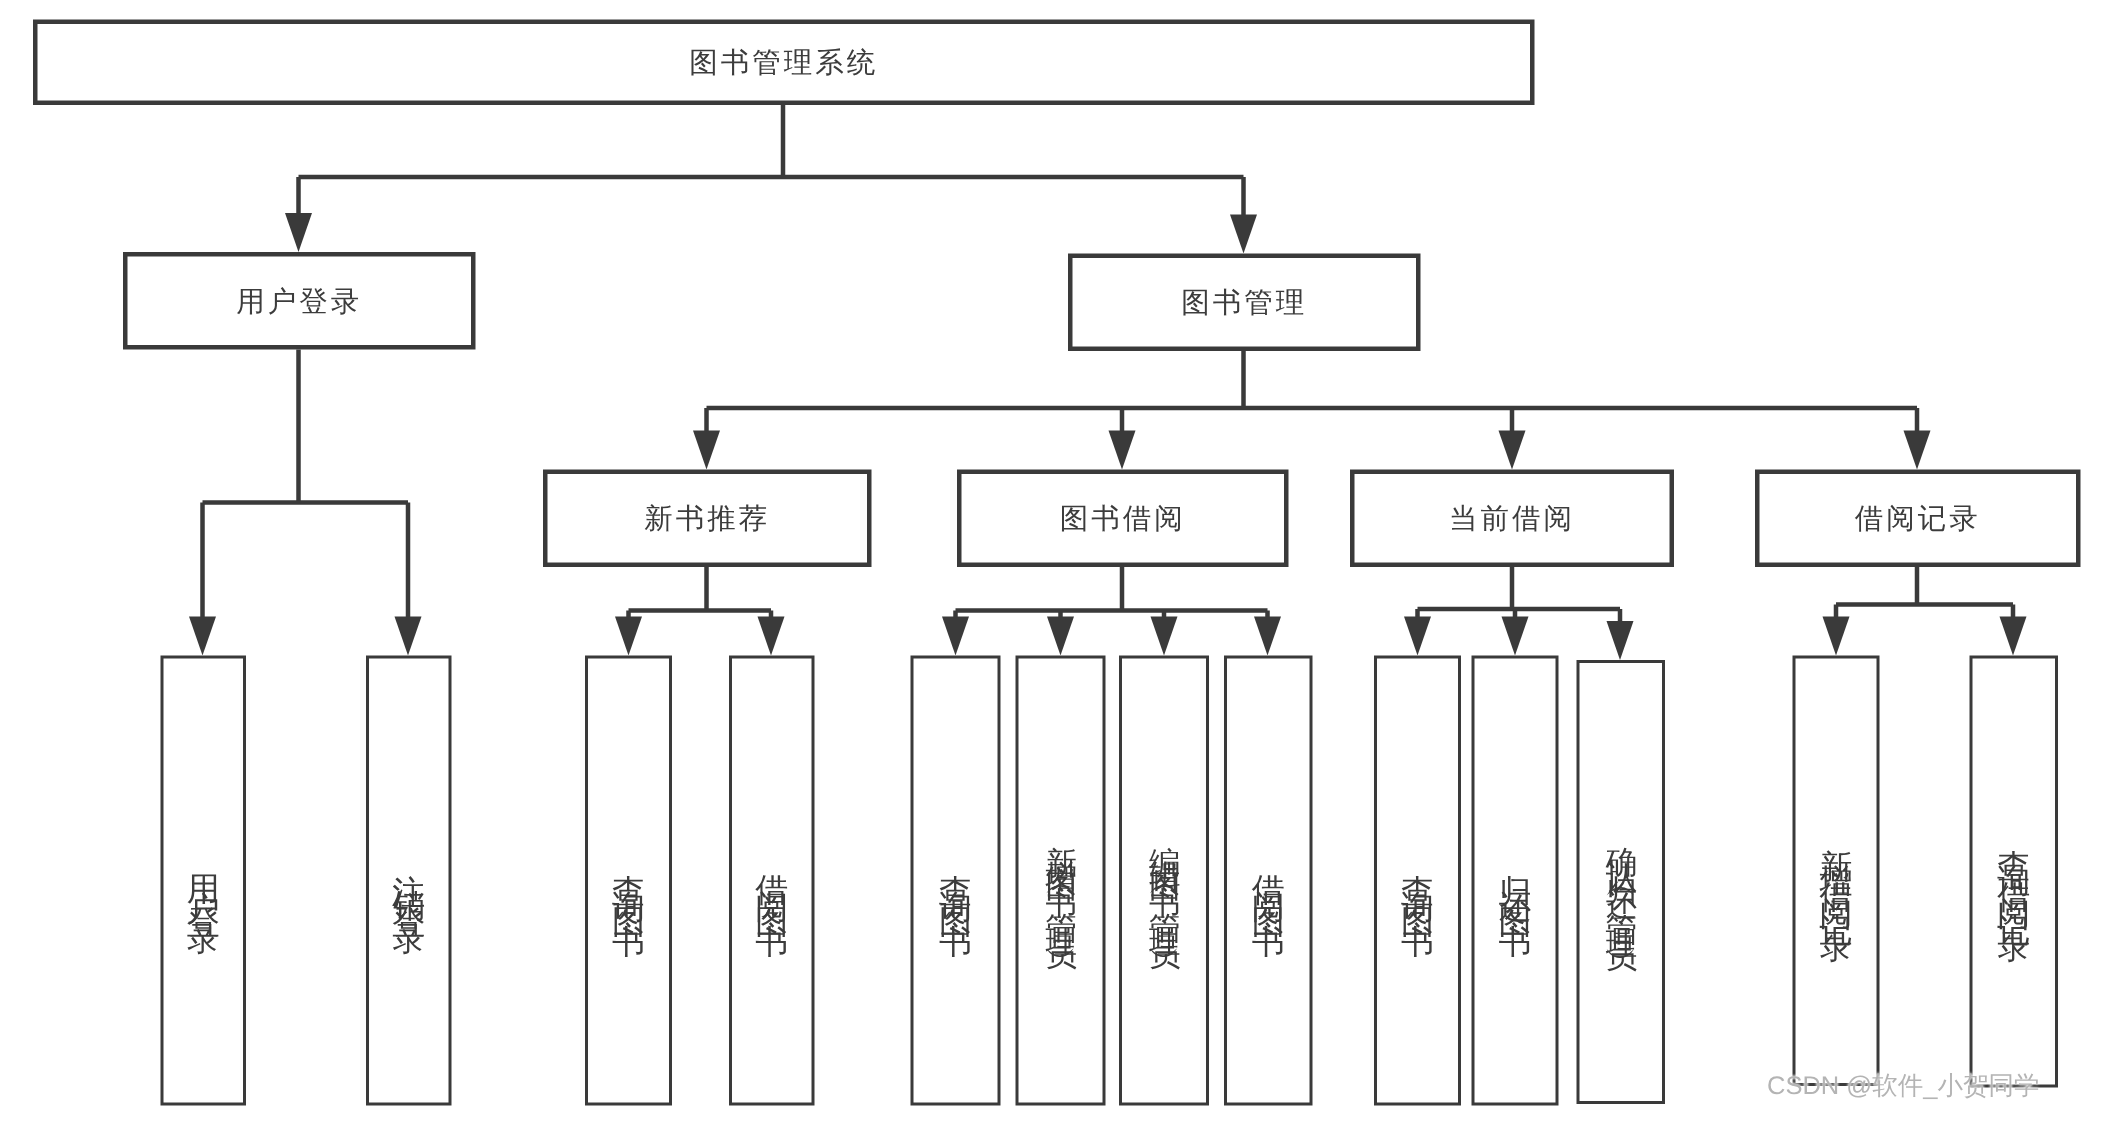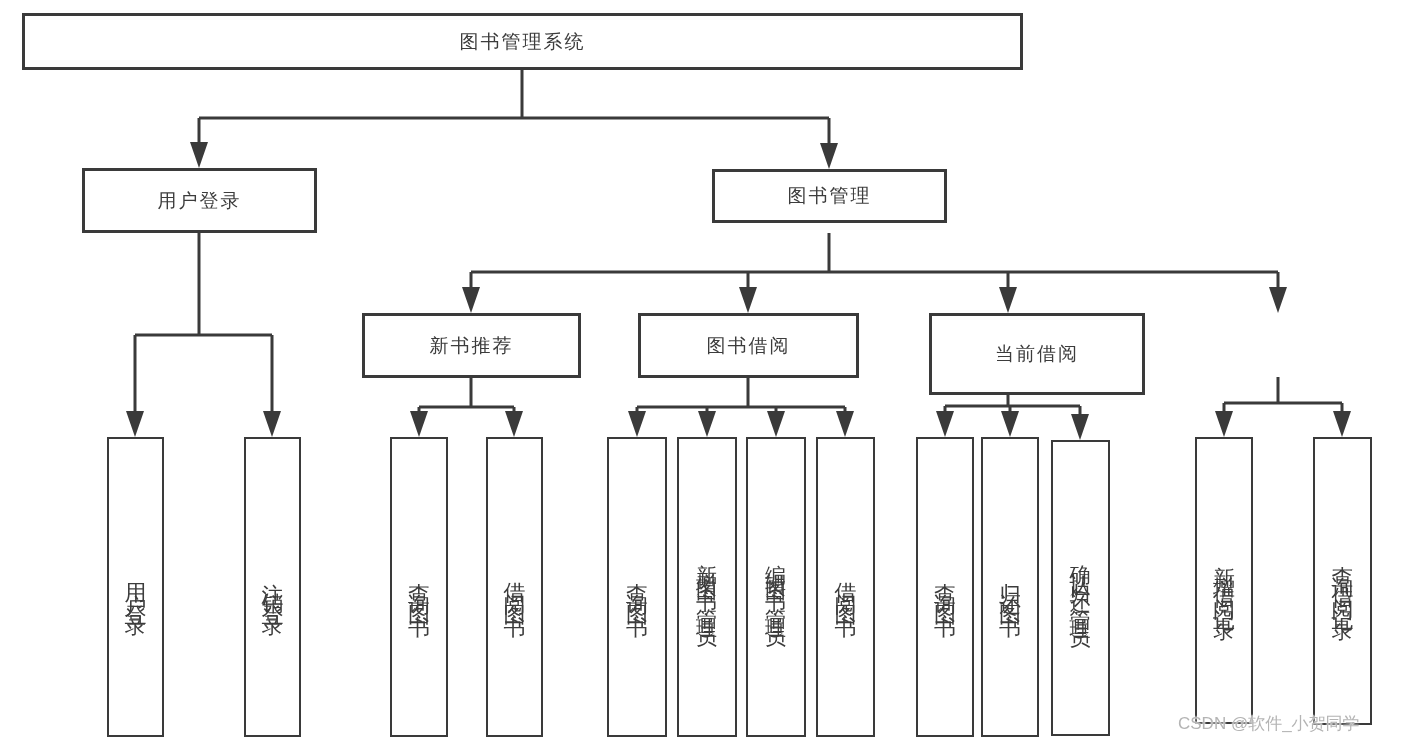--- a/index.html
+++ b/index.html
@@ -67,32 +67,35 @@
     <polygon points="1342,437 1333,411 1351,411"></polygon>
   </svg>
 
   <div class="box" style="left:22px;top:13px;width:1001px;height:57px;">
     <span class="hlabel">图书管理系统</span>
   </div>
 
   <div class="box" style="left:82px;top:168px;width:235px;height:65px;">
     <span class="hlabel">用户登录</span>
   </div>
-  <div class="box" style="left:712px;top:169px;width:235px;height:54px;">
+  <div class="box" style="left:712px;top:169px;width:235px;height:65px;">
     <span class="hlabel">图书管理</span>
   </div>
 
   <div class="box" style="left:638px;top:313px;width:221px;height:65px;">
     <span class="hlabel">图书借阅</span>
   </div>
   <div class="box" style="left:362px;top:313px;width:219px;height:65px;">
     <span class="hlabel">新书推荐</span>
   </div>
-  <div class="box" style="left:900px;top:313px;width:216px;height:82px;margin-left:29px;">
+  <div class="box" style="left:900px;top:313px;width:216px;height:65px;">
     <span class="hlabel">当前借阅</span>
+  </div>
+  <div class="box" style="left:1170px;top:313px;width:217px;height:65px;">
+    <span class="hlabel">借阅记录</span>
   </div>
 
   <div class="box vbox" style="left:107px;top:437px;width:57px;height:300px;">
     <span class="vlabel">用户登录</span>
   </div>
   <div class="box vbox" style="left:244px;top:437px;width:57px;height:300px;">
     <span class="vlabel">注销登录</span>
   </div>
 
   <div class="box vbox" style="left:390px;top:437px;width:58px;height:300px;">

